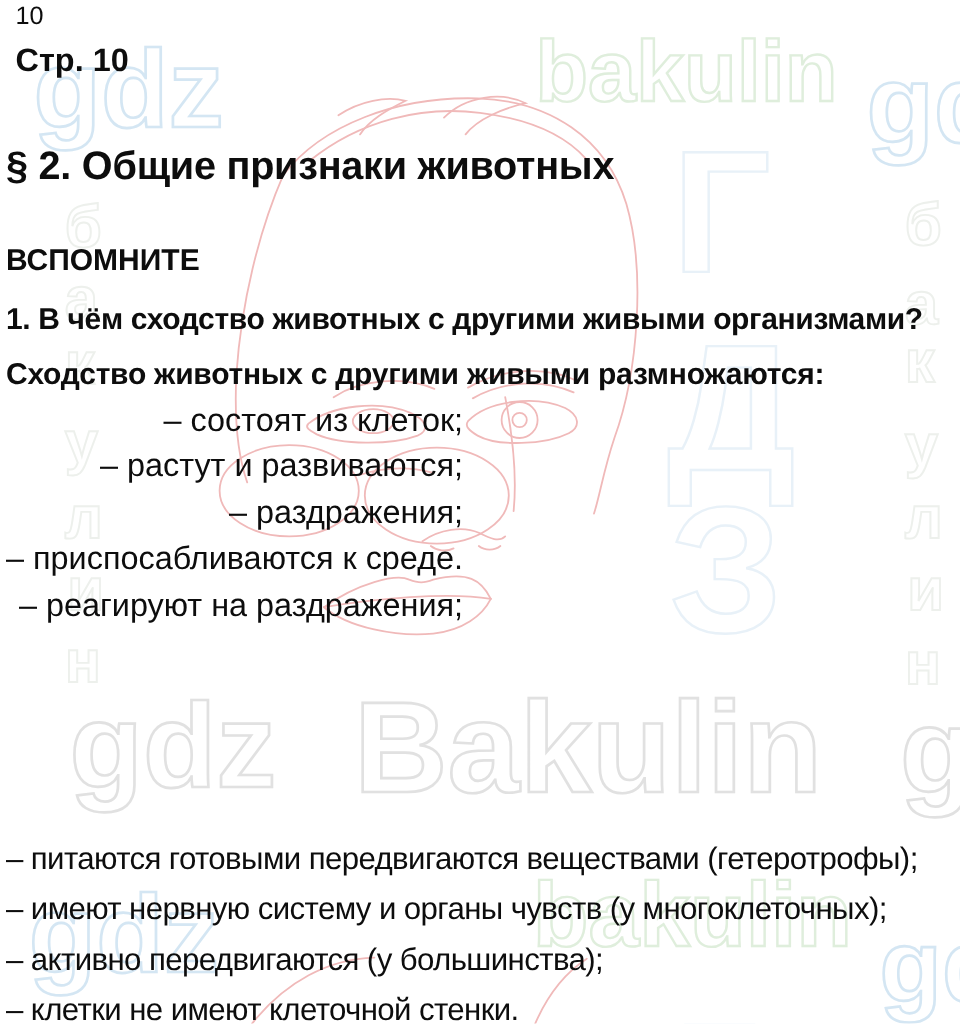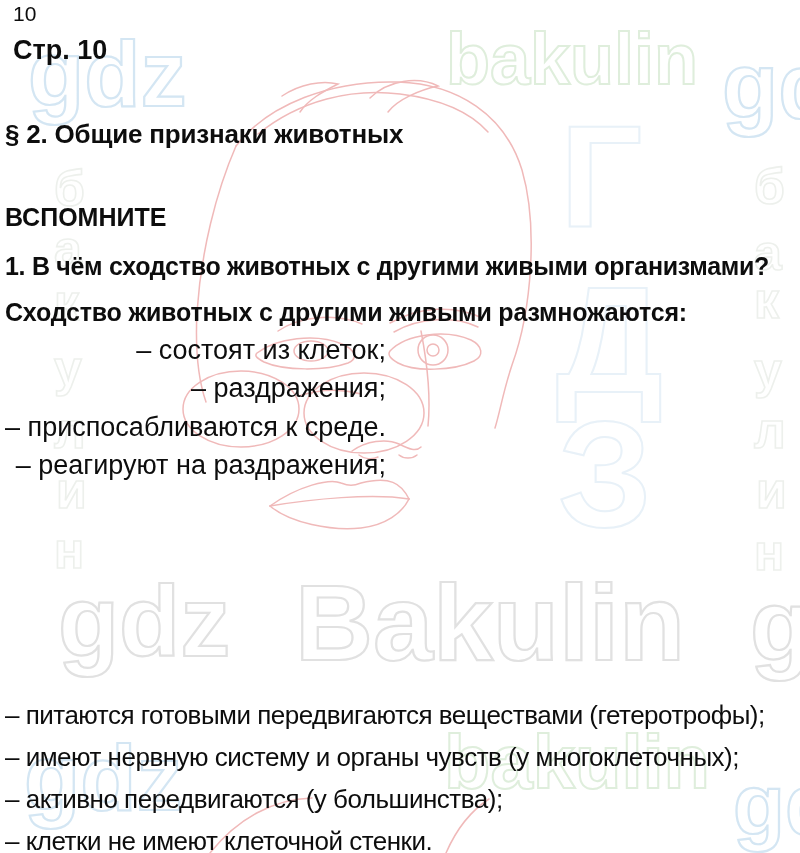--- a/index.html
+++ b/index.html
@@ -4,21 +4,21 @@
 <style>
   html,body{margin:0;padding:0;}
   body{width:800px;height:853px;background:#ffffff;overflow:hidden;
        font-family:"Liberation Sans", sans-serif;-webkit-font-smoothing:antialiased;}
   .page{position:relative;width:800px;height:853px;overflow:hidden;background:#fff;}
   .wm-layer{position:absolute;left:0;top:0;z-index:0;}
   .content{position:absolute;left:0;top:0;width:800px;height:839px;z-index:1;}
   .abs{position:absolute;white-space:nowrap;color:#0d0d0d;}
   .corner-num{left:13px;top:2px;font-size:21px;font-weight:400;}
   .page-label{left:13px;top:35px;font-size:27px;font-weight:700;}
-  .section-title{left:5px;top:119px;font-size:26px;font-weight:700;letter-spacing:-0.2px;}
+  .section-title{left:5px;top:119px;font-size:33px;font-weight:700;letter-spacing:-0.2px;}
   .recall-heading{left:5px;top:203px;font-size:25px;font-weight:700;text-align:center;}
   .q1-title{left:5px;top:252px;font-size:25px;font-weight:700;letter-spacing:-0.3px;}
   .q1-subtitle{left:5px;top:298px;font-size:25px;font-weight:700;letter-spacing:-0.2px;}
   .q1-list{left:5px;top:331px;font-size:27px;line-height:38.4px;text-align:right;}
   .q2-title{left:5px;top:661px;font-size:25px;font-weight:700;letter-spacing:-0.3px;}
   .q2-list{left:5px;top:694px;font-size:26px;line-height:42px;letter-spacing:-0.5px;}
   .li{white-space:nowrap;color:#0d0d0d;}
   svg text{font-family:"Liberation Sans", sans-serif;font-weight:700;}
 </style>
 </head>
@@ -100,20 +100,21 @@
     <div class="abs corner-num">10</div>
     <div class="abs page-label">Стр. 10</div>
     <div class="abs section-title">§ 2. Общие признаки животных</div>
     <div class="abs recall-heading">ВСПОМНИТЕ</div>
 
     <div class="abs q1-title">1. В чём сходство животных с другими живыми организмами?</div>
     <div class="abs q1-subtitle">Сходство животных с другими живыми размножаются:</div>
 
     <div class="abs q1-list">
       <div class="li">– состоят из клеток;</div>
+      <div class="li">– растут и развиваются;</div>
       <div class="li">– раздражения;</div>
       <div class="li">– приспосабливаются к среде.</div>
       <div class="li">– реагируют на раздражения;</div>
     </div>
 
 
     <div class="abs q2-list">
       <div class="li">– питаются готовыми передвигаются веществами (гетеротрофы);</div>
       <div class="li">– имеют нервную систему и органы чувств (у многоклеточных);</div>
       <div class="li">– активно передвигаются (у большинства);</div>

